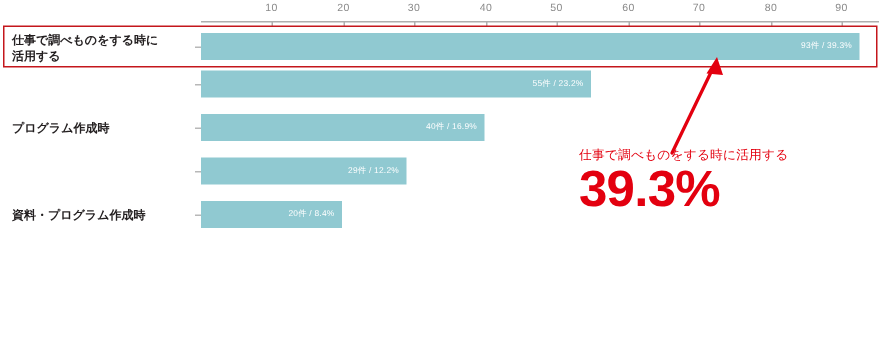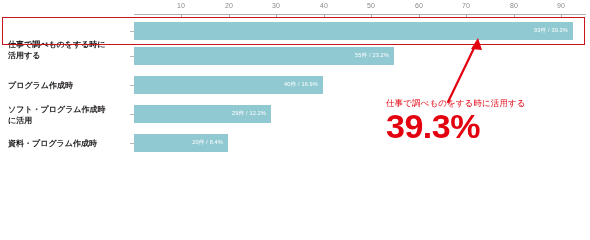--- a/index.html
+++ b/index.html
@@ -202,34 +202,30 @@
       <span class="bar-value">29件 / 12.2%</span>
     </div>
   </div>
 
   <div class="bar-row" style="top:134px; height:19px;">
     <div class="bar" style="top:0; width:94px;">
       <span class="bar-value">20件 / 8.4%</span>
     </div>
   </div>
 
-  <div class="cat-label" style="top:21px;margin-top:18px;">
+  <div class="cat-label" style="top:21px;">
     <div>仕事で調べものをする時に</div>
     <div>活用する</div>
   </div>
 
 
   <div class="cat-label" style="top:80px;">
     <div>プログラム作成時</div>
   </div>
 
-  <div class="cat-label" style="top:104px;">
-    <div>ソフト・プログラム作成時</div>
-    <div>に活用</div>
-  </div>
 
   <div class="cat-label" style="top:138px;">
     <div>資料・プログラム作成時</div>
   </div>
 
   <div class="highlight-box"></div>
 
   <svg class="arrow-svg" viewBox="0 0 70 75">
     <line x1="18" y1="72" x2="46" y2="14" stroke="#e3000f" stroke-width="2.2" stroke-linecap="round"></line>
     <polygon points="48,8 41,19 52,20" fill="#e3000f"></polygon>

